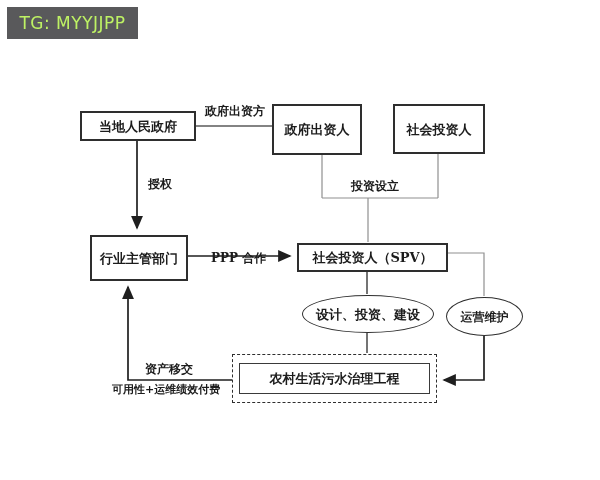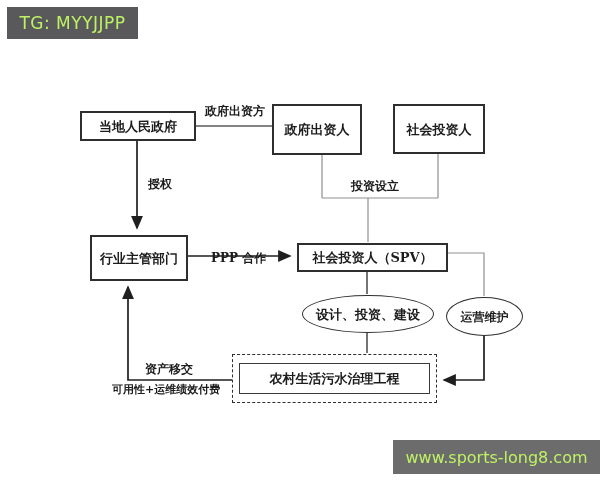--- a/index.html
+++ b/index.html
@@ -86,15 +86,14 @@
   <div class="elabel" style="left:351px;top:180px;">投资设立</div>
 
   <div class="elabel" style="left:211px;top:252px;">PPP 合作</div>
 
   <div class="elabel" style="left:145px;top:363px;">资产移交</div>
 
   <div class="elabel" style="left:112px;top:384px;font-size:11px;">可用性+运维绩效付费</div>
 
   <div class="wm wm-top">TG: MYYJJPP</div>
 
-  <div class="wm wm-bottom">www.sports-long8.com</div>
 
 </div>
 
 </body></html>

